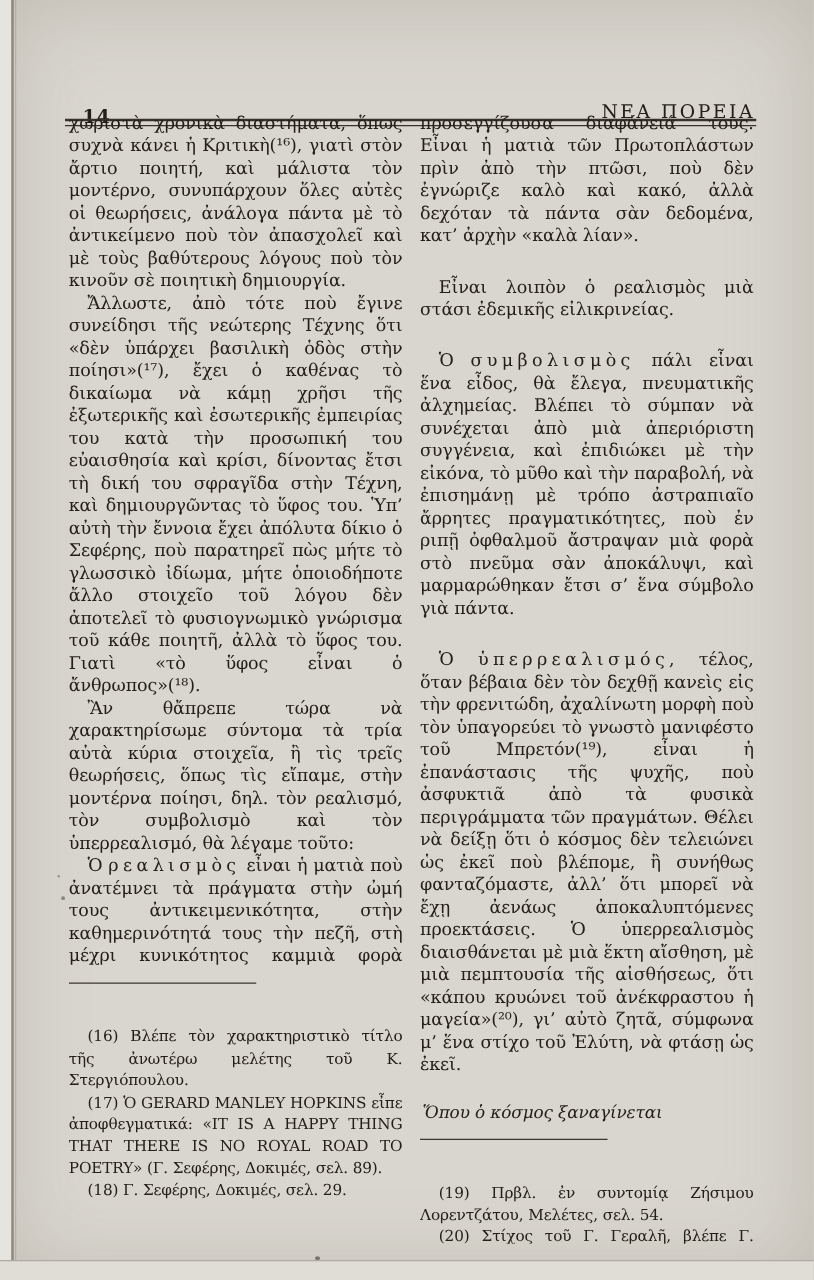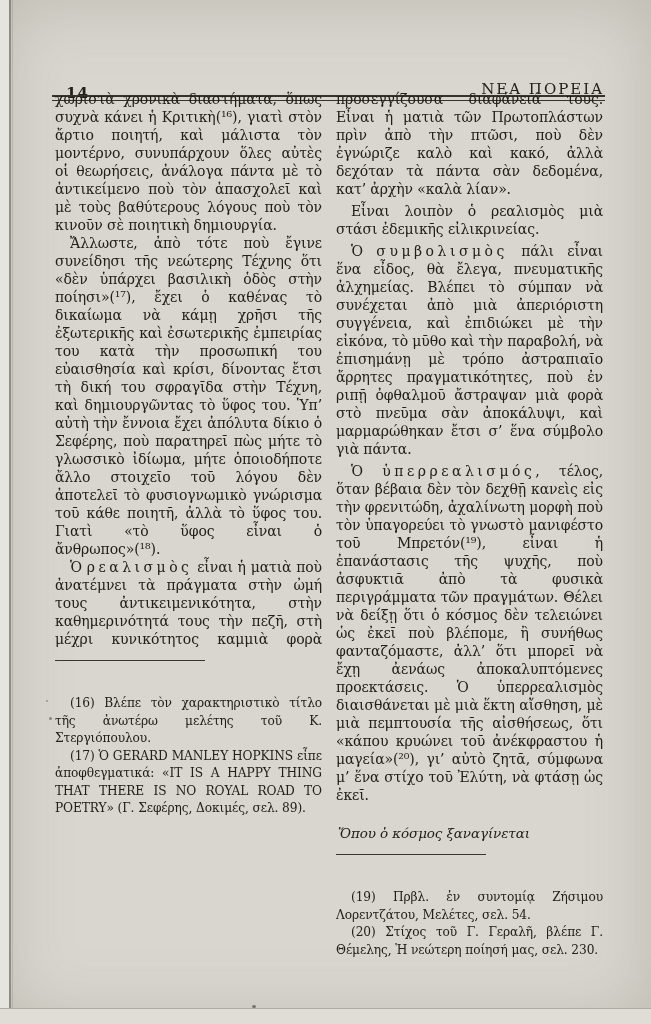--- a/index.html
+++ b/index.html
@@ -43,21 +43,21 @@
     position: absolute; top: 90px; width: 267px; height: 905px;
     font-size: 14px; line-height: 18px; letter-spacing: -0.1px;
     text-align: justify; overflow: hidden;
     hyphens: auto; -webkit-hyphens: auto;
   }
   .col-left  { left: 55px; }
   .col-right { left: 336px; }
 
   .col p { margin: 0; text-indent: 15px; }
   .col p.noindent { text-indent: 0; }
-  .col-right p.gap { margin-top: 4px; }
+  .col-right p.gap { margin-top: 23px; }
   .cont-last { text-align-last: justify; }
   .emph { letter-spacing: 3.5px; }
 
   .verse {
     margin-top: 20px !important;
     font-style: italic; font-size: 13.5px;
     text-indent: 2px !important; text-align: left;
   }
 
   .fn-rule { width: 150px; border-top: 1.5px solid #3a362e; margin: 12px 0 10px 0; }
@@ -76,26 +76,28 @@
 <div class="speck2"></div>
 <div class="speck3"></div>
 
 <div class="page-num">14</div>
 <div class="journal-title">ΝΕΑ ΠΟΡΕΙΑ</div>
 <div class="header-rule"></div>
 
 <section class="col col-left">
   <p class="noindent">χωριστὰ χρονικὰ διαστήματα, ὅπως συχνὰ κάνει ἡ Κριτικὴ(¹⁶), γιατὶ στὸν ἄρτιο ποιητή, καὶ μάλιστα τὸν μοντέρνο, συνυπάρχουν ὅλες αὐτὲς οἱ θεωρήσεις, ἀνάλογα πάντα μὲ τὸ ἀντικείμενο ποὺ τὸν ἀπασχολεῖ καὶ μὲ τοὺς βαθύτερους λόγους ποὺ τὸν κινοῦν σὲ ποιητικὴ δημιουργία.</p>
   <p>Ἄλλωστε, ἀπὸ τότε ποὺ ἔγινε συνείδησι τῆς νεώτερης Τέχνης ὅτι «δὲν ὑπάρχει βασιλικὴ ὁδὸς στὴν ποίησι»(¹⁷), ἔχει ὁ καθένας τὸ δικαίωμα νὰ κάμῃ χρῆσι τῆς ἐξωτερικῆς καὶ ἐσωτερικῆς ἐμπειρίας του κατὰ τὴν προσωπική του εὐαισθησία καὶ κρίσι, δίνοντας ἔτσι τὴ δική του σφραγῖδα στὴν Τέχνη, καὶ δημιουργῶντας τὸ ὕφος του. Ὑπ’ αὐτὴ τὴν ἔννοια ἔχει ἀπόλυτα δίκιο ὁ Σεφέρης, ποὺ παρατηρεῖ πὼς μήτε τὸ γλωσσικὸ ἰδίωμα, μήτε ὁποιοδήποτε ἄλλο στοιχεῖο τοῦ λόγου δὲν ἀποτελεῖ τὸ φυσιογνωμικὸ γνώρισμα τοῦ κάθε ποιητῆ, ἀλλὰ τὸ ὕφος του. Γιατὶ «τὸ ὕφος εἶναι ὁ ἄνθρωπος»(¹⁸).</p>
+  <p>Ἂν θἄπρεπε τώρα νὰ χαρακτηρίσωμε σύντομα τὰ τρία αὐτὰ κύρια στοιχεῖα, ἢ τὶς τρεῖς θεωρήσεις, ὅπως τὶς εἴπαμε, στὴν μοντέρνα ποίησι, δηλ. τὸν ρεαλισμό, τὸν συμβολισμὸ καὶ τὸν ὑπερρεαλισμό, θὰ λέγαμε τοῦτο:</p>
   <p class="cont-last"><span>Ὁ </span><span class="emph">ρεαλισμὸς</span><span> εἶναι ἡ ματιὰ ποὺ ἀνατέμνει τὰ πράγματα στὴν ὠμή τους ἀντικειμενικότητα, στὴν καθημερινότητά τους τὴν πεζῆ, στὴ μέχρι κυνικότητος καμμιὰ φορὰ</span></p>
 
   <div class="fn-rule"></div>
   <div class="footnotes">
     <p><span>(16)</span> <span>Βλέπε τὸν χαρακτηριστικὸ τίτλο τῆς ἀνωτέρω μελέτης τοῦ Κ. Στεργιόπουλου.</span></p>
     <p><span>(17)</span> <span>Ὁ GERARD MANLEY HOPKINS εἶπε ἀποφθεγματικά: «IT IS A HAPPY THING THAT THERE IS NO ROYAL ROAD TO POETRY» (Γ. Σεφέρης, Δοκιμές, σελ. 89).</span></p>
+    <p><span>(18)</span> <span>Γ. Σεφέρης, Δοκιμές, σελ. 29.</span></p>
   </div>
 </section>
 
 <section class="col col-right">
   <p class="noindent">προσεγγίζουσα διαφάνειά τους. Εἶναι ἡ ματιὰ τῶν Πρωτοπλάστων πρὶν ἀπὸ τὴν πτῶσι, ποὺ δὲν ἐγνώριζε καλὸ καὶ κακό, ἀλλὰ δεχόταν τὰ πάντα σὰν δεδομένα, κατ’ ἀρχὴν «καλὰ λίαν».</p>
   <p class="gap">Εἶναι λοιπὸν ὁ ρεαλισμὸς μιὰ στάσι ἐδεμικῆς εἰλικρινείας.</p>
   <p class="gap"><span>Ὁ </span><span class="emph">συμβολισμὸς</span><span> πάλι εἶναι ἕνα εἶδος, θὰ ἔλεγα, πνευματικῆς ἀλχημείας. Βλέπει τὸ σύμπαν νὰ συνέχεται ἀπὸ μιὰ ἀπεριόριστη συγγένεια, καὶ ἐπιδιώκει μὲ τὴν εἰκόνα, τὸ μῦθο καὶ τὴν παραβολή, νὰ ἐπισημάνῃ μὲ τρόπο ἀστραπιαῖο ἄρρητες πραγματικότητες, ποὺ ἐν ριπῇ ὀφθαλμοῦ ἄστραψαν μιὰ φορὰ στὸ πνεῦμα σὰν ἀποκάλυψι, καὶ μαρμαρώθηκαν ἔτσι σ’ ἕνα σύμβολο γιὰ πάντα.</span></p>
   <p class="gap"><span>Ὁ </span><span class="emph">ὑπερρεαλισμός</span><span>, τέλος, ὅταν βέβαια δὲν τὸν δεχθῇ κανεὶς εἰς τὴν φρενιτώδη, ἀχαλίνωτη μορφὴ ποὺ τὸν ὑπαγορεύει τὸ γνωστὸ μανιφέστο τοῦ Μπρετόν(¹⁹), εἶναι ἡ ἐπανάστασις τῆς ψυχῆς, ποὺ ἀσφυκτιᾶ ἀπὸ τὰ φυσικὰ περιγράμματα τῶν πραγμάτων. Θέλει νὰ δείξῃ ὅτι ὁ κόσμος δὲν τελειώνει ὡς ἐκεῖ ποὺ βλέπομε, ἢ συνήθως φανταζόμαστε, ἀλλ’ ὅτι μπορεῖ νὰ ἔχῃ ἀενάως ἀποκαλυπτόμενες προεκτάσεις. Ὁ ὑπερρεαλισμὸς διαισθάνεται μὲ μιὰ ἕκτη αἴσθηση, μὲ μιὰ πεμπτουσία τῆς αἰσθήσεως, ὅτι «κάπου κρυώνει τοῦ ἀνέκφραστου ἡ μαγεία»(²⁰), γι’ αὐτὸ ζητᾶ, σύμφωνα μ’ ἕνα στίχο τοῦ Ἐλύτη, νὰ φτάσῃ ὡς ἐκεῖ.</span></p>
   <p class="verse">Ὅπου ὁ κόσμος ξαναγίνεται</p>
 

